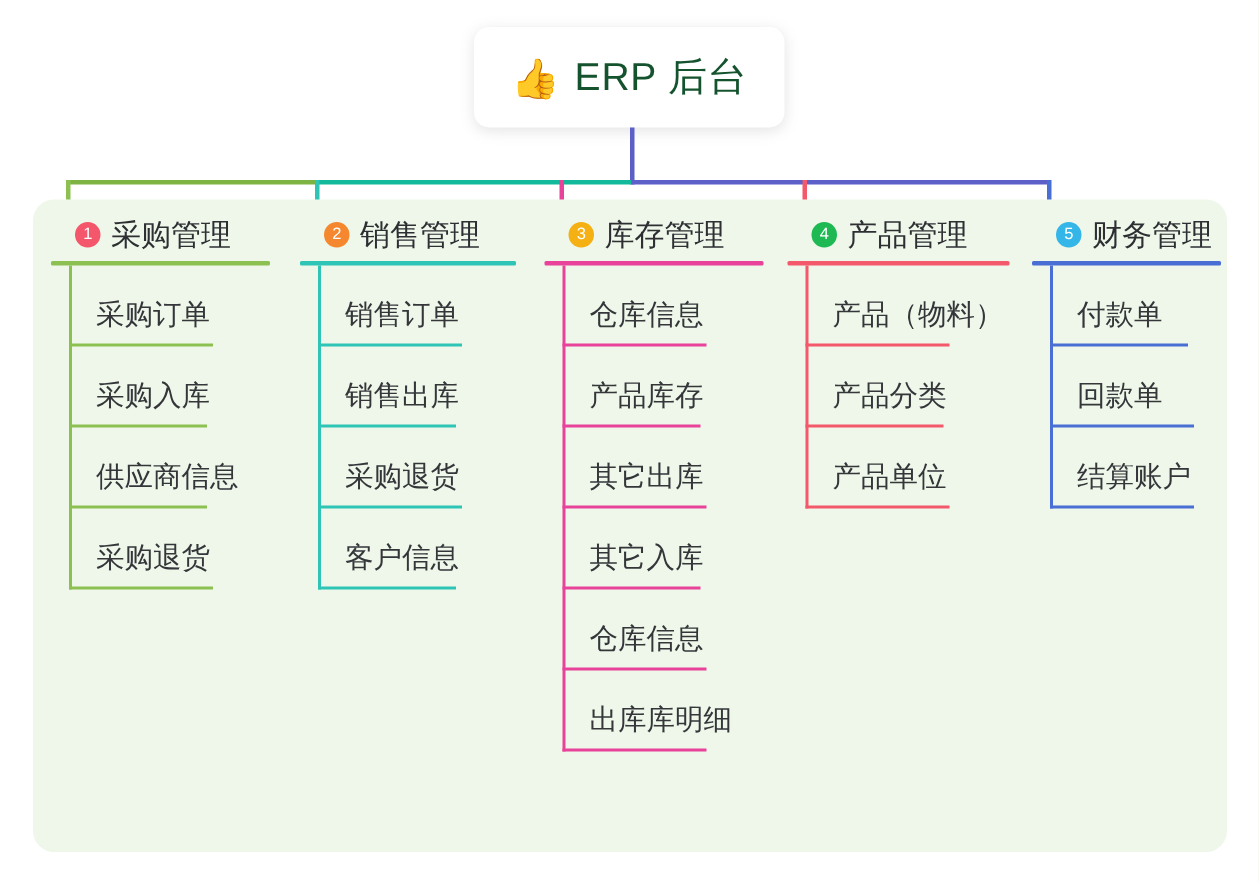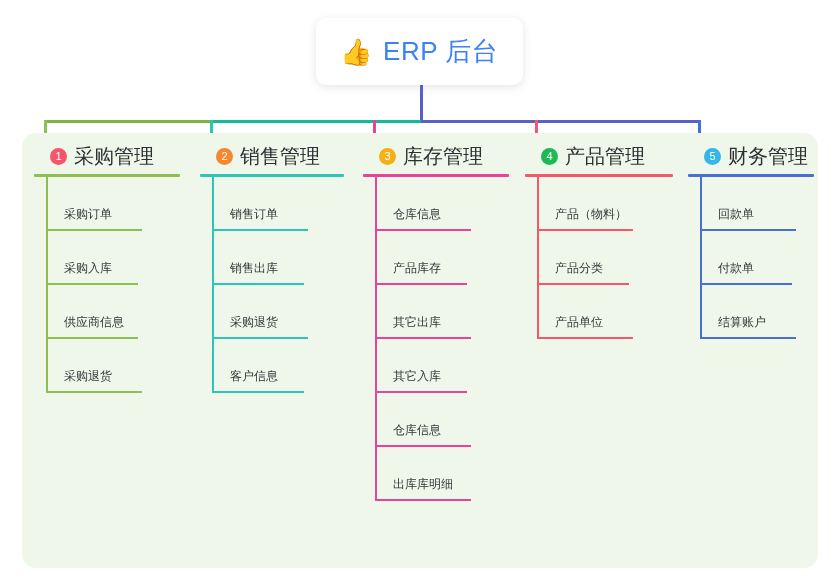--- a/index.html
+++ b/index.html
@@ -35,21 +35,21 @@
     gap: 10px;
     box-sizing: border-box;
   }
   #root-node .thumb {
     font-size: 26px;
     line-height: 1;
     color: #f2b23c;
   }
   #root-node .root-title {
     font-size: 26px;
-    color: #3b82f6;
+    color: #14532d;
     letter-spacing: 0.5px;
     white-space: nowrap;
   }
 
   
   .conn {
     position: absolute;
   }
 
   
@@ -111,21 +111,21 @@
   }
   .leaf {
     position: relative;
     height: 54px;
     box-sizing: border-box;
   }
   .leaf-label {
     position: absolute;
     left: 18px;
     bottom: 8px;
-    font-size: 12px;
+    font-size: 19px;
     color: #34363a;
     white-space: nowrap;
   }
   .leaf-rule {
     position: absolute;
     left: 0;
     bottom: 0;
     height: 2px;
   }
 </style>
@@ -264,28 +264,28 @@
       </div>
       <div class="column" style="left: 688px; width: 130px;">
         <div class="col-header">
           <span class="badge" style="background: rgb(52, 182, 232);">5</span>
           <span class="col-title">财务管理</span>
         </div>
         <div class="header-rule" style="background: rgb(74, 111, 212); width: 126px;"></div>
         <div class="branch">
           <div class="spine" style="background: rgb(74, 111, 212);"></div>
           <div class="leaf">
+            <span class="leaf-label">付款单</span>
+            <div class="leaf-rule" style="background: rgb(74, 111, 212); width: 92px;"></div>
+          </div>
+          <div class="leaf">
             <span class="leaf-label">回款单</span>
             <div class="leaf-rule" style="background: rgb(74, 111, 212); width: 96px;"></div>
           </div>
           <div class="leaf">
-            <span class="leaf-label">付款单</span>
-            <div class="leaf-rule" style="background: rgb(74, 111, 212); width: 92px;"></div>
-          </div>
-          <div class="leaf">
             <span class="leaf-label">结算账户</span>
             <div class="leaf-rule" style="background: rgb(74, 111, 212); width: 96px;"></div>
           </div>
         </div>
       </div>
     </div>
 
 </div>
 
 </body></html>

